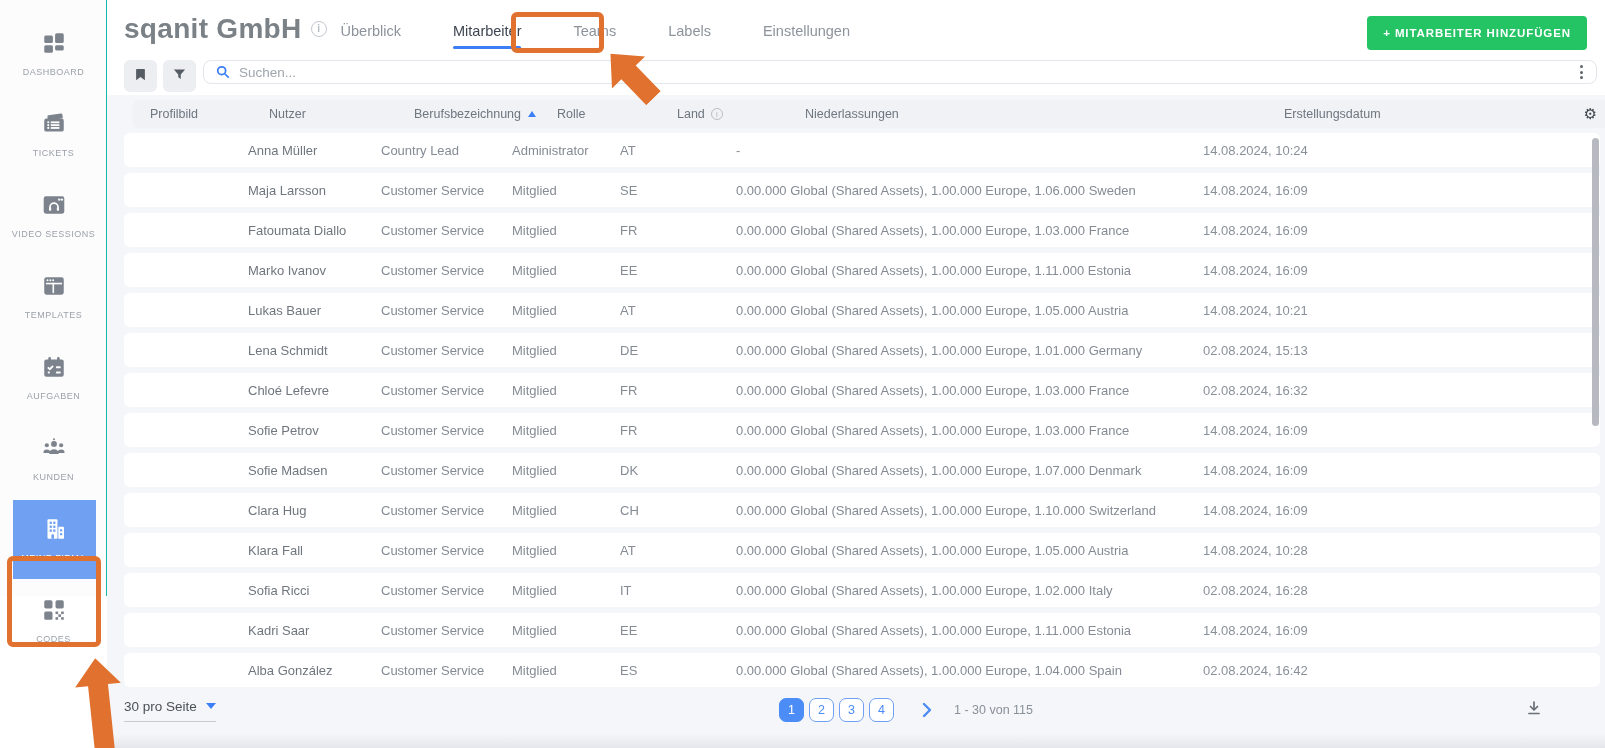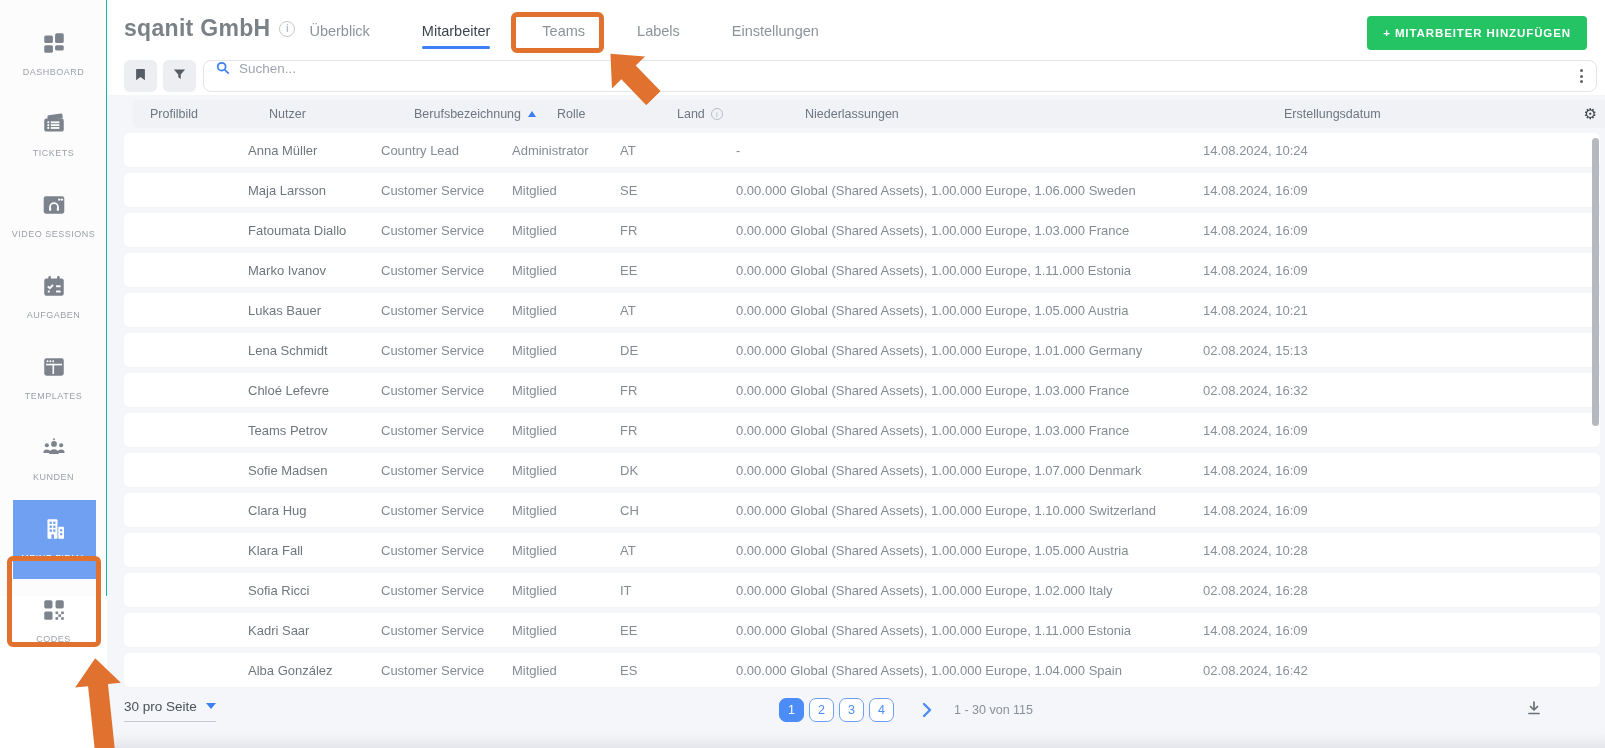--- a/index.html
+++ b/index.html
@@ -16,42 +16,42 @@
   .side-item .side-label { margin-top:7px; font-size:9px; letter-spacing:.5px; color:#9CA1A9;
                            position:relative; z-index:1; text-align:center; }
   .side-item.active .active-bg { position:absolute; left:13px; right:11px; top:1px; bottom:1px;
                                  background:#6FA0F1; z-index:0; }
   .side-item.active svg { fill:#fff; }
   .side-item.active .side-label { color:#fff; }
 
   
   .topbar { position:absolute; left:107px; top:0; width:1498px; height:57px; background:#fff;
             display:flex; align-items:center; }
-  .page-title { margin-left:17px; font-size:23px; font-weight:600; letter-spacing:.3px; color:#7A8187; }
+  .page-title { margin-left:17px; font-size:28px; font-weight:600; letter-spacing:.3px; color:#7A8187; }
   .info-icon { display:inline-flex; align-items:center; justify-content:center; width:16px; height:16px;
                border:1.5px solid #C3C8CF; border-radius:50%; color:#B6BCC4; font-size:10px;
                font-weight:600; margin-left:9px; }
   .tabs { display:flex; gap:52px; margin-left:14px; align-items:flex-start; margin-top:14px; }
   .tab { font-size:14.5px; color:#8D939C; cursor:pointer; text-align:center; }
   .tab::after { content:''; display:block; height:3px; border-radius:2px; margin-top:7px; background:transparent; }
   .tab.active { color:#3E4550; }
   .tab.active::after { background:#3B7EF6; }
   .add-btn { position:absolute; right:18px; top:16px; height:28px; padding:17px 16px; background:#24C465;
              color:#fff; font-size:11.5px; font-weight:700; letter-spacing:.9px; border:none;
              border-radius:4px; display:flex; align-items:center; cursor:pointer; }
 
   
   .toolbar { position:absolute; left:107px; top:57px; width:1498px; height:38px; background:#fff; }
   .tool-btn { position:absolute; top:3px; width:33px; height:32px; background:#ECEEF2; border-radius:6px;
               display:flex; align-items:center; justify-content:center; cursor:pointer; }
   .tool-btn svg { width:15px; height:15px; fill:#565C64; }
   .tool-btn.bookmark { left:17px; }
   .tool-btn.filter { left:56px; }
-  .search-box { position:absolute; left:96px; right:8px; top:3px; height:32px; background:#fff;
-                border:1px solid #E2E5EA; border-radius:8px; display:flex; align-items:flex-start; }
+  .search-box { position:absolute; left:96px; right:8px; top:3px; height:24px; background:#fff;
+                border:1px solid #E2E5EA; border-radius:8px; display:flex; align-items:center; }
   .search-box svg.mag { width:14px; height:14px; margin:0 9px 0 12px; stroke:#3B7EF6; fill:none; stroke-width:2; }
   .search-input { flex:1; border:none; outline:none; font-size:13.5px; color:#4A5157;
                   font-family:"Liberation Sans", sans-serif; background:transparent; }
   .search-input::placeholder { color:#9FA5AD; }
   .kebab { width:30px; height:100%; display:flex; flex-direction:column; gap:2.5px; align-items:center;
            justify-content:center; cursor:pointer; }
   .kebab i { width:3px; height:3px; border-radius:50%; background:#5E646B; }
 
   
   .content { position:absolute; left:107px; top:95px; width:1498px; bottom:0; background:#F4F6F9; }
@@ -142,41 +142,41 @@
             <circle cx="19.3" cy="7" r="1.1" fill="#FCFCFD"></circle>
             <path d="M8.3 15.2 v-1.2 a3.7 3.7 0 0 1 7.4 0 v1.2" stroke="#FCFCFD" stroke-width="1.6" fill="none"></path>
             <rect x="7.4" y="14" width="2" height="3.4" rx="0.8" fill="#FCFCFD"></rect>
             <rect x="14.6" y="14" width="2" height="3.4" rx="0.8" fill="#FCFCFD"></rect>
           </svg></span>
       <span class="side-label">VIDEO SESSIONS</span>
     </div>
 
     <div class="side-item">
       <span><svg viewBox="0 0 24 24">
+            <rect x="3" y="4" width="18" height="16" rx="2"></rect>
+            <circle cx="6" cy="6.7" r="0.9" fill="#FCFCFD"></circle>
+            <circle cx="8.6" cy="6.7" r="0.9" fill="#FCFCFD"></circle>
+            <circle cx="11.2" cy="6.7" r="0.9" fill="#FCFCFD"></circle>
+            <rect x="4.6" y="9" width="14.8" height="1.5" fill="#FCFCFD"></rect>
+            <rect x="10.6" y="9" width="1.5" height="9.5" fill="#FCFCFD"></rect>
+          </svg></span>
+      <span class="side-label">TEMPLATES</span>
+    </div>
+
+    <div class="side-item">
+      <span><svg viewBox="0 0 24 24">
             <rect x="3" y="5" width="18" height="16" rx="2"></rect>
             <rect x="6.8" y="2.8" width="2.4" height="4" rx="1.1"></rect>
             <rect x="14.8" y="2.8" width="2.4" height="4" rx="1.1"></rect>
             <path d="M6.3 12.3 l1.8 1.8 3 -3" stroke="#FCFCFD" stroke-width="1.7" fill="none"></path>
             <rect x="13.8" y="11.3" width="4.4" height="1.8" rx="0.6" fill="#FCFCFD"></rect>
             <rect x="6.2" y="16.2" width="2" height="1.8" rx="0.6" fill="#FCFCFD"></rect>
             <rect x="13.8" y="16.2" width="4.4" height="1.8" rx="0.6" fill="#FCFCFD"></rect>
           </svg></span>
       <span class="side-label">AUFGABEN</span>
-    </div>
-
-    <div class="side-item">
-      <span><svg viewBox="0 0 24 24">
-            <rect x="3" y="4" width="18" height="16" rx="2"></rect>
-            <circle cx="6" cy="6.7" r="0.9" fill="#FCFCFD"></circle>
-            <circle cx="8.6" cy="6.7" r="0.9" fill="#FCFCFD"></circle>
-            <circle cx="11.2" cy="6.7" r="0.9" fill="#FCFCFD"></circle>
-            <rect x="4.6" y="9" width="14.8" height="1.5" fill="#FCFCFD"></rect>
-            <rect x="10.6" y="9" width="1.5" height="9.5" fill="#FCFCFD"></rect>
-          </svg></span>
-      <span class="side-label">TEMPLATES</span>
     </div>
 
 
     <div class="side-item">
       <span><svg viewBox="0 0 24 24">
             <circle cx="12" cy="8.2" r="2.7"></circle>
             <path d="M7.6 17.5 a4.4 4.4 0 0 1 8.8 0 z"></path>
             <circle cx="5.4" cy="9.4" r="1.9"></circle>
             <path d="M2.2 16.5 a3.2 3.2 0 0 1 6.4 0 z"></path>
             <circle cx="18.6" cy="9.4" r="1.9"></circle>
@@ -359,21 +359,21 @@
     <div class="cell c-name">Chloé Lefevre</div>
     <div class="cell">Customer Service</div>
     <div class="cell">Mitglied</div>
     <div class="cell">FR</div>
     <div class="cell">0.00.000 Global (Shared Assets), 1.00.000 Europe, 1.03.000 France</div>
     <div class="cell c-date">02.08.2024, 16:32</div>
   </div>
 
   <div class="row grid-cols">
     <div class="cell"><span class="avatar" style="visibility: hidden;"></span></div>
-    <div class="cell c-name">Teams Petrov</div>
+    <div class="cell c-name">Sofie Petrov</div>
     <div class="cell">Customer Service</div>
     <div class="cell">Mitglied</div>
     <div class="cell">FR</div>
     <div class="cell">0.00.000 Global (Shared Assets), 1.00.000 Europe, 1.03.000 France</div>
     <div class="cell c-date">14.08.2024, 16:09</div>
   </div>
 
   <div class="row grid-cols">
     <div class="cell"><span class="avatar" style="visibility: hidden;"></span></div>
     <div class="cell c-name">Sofie Madsen</div>

